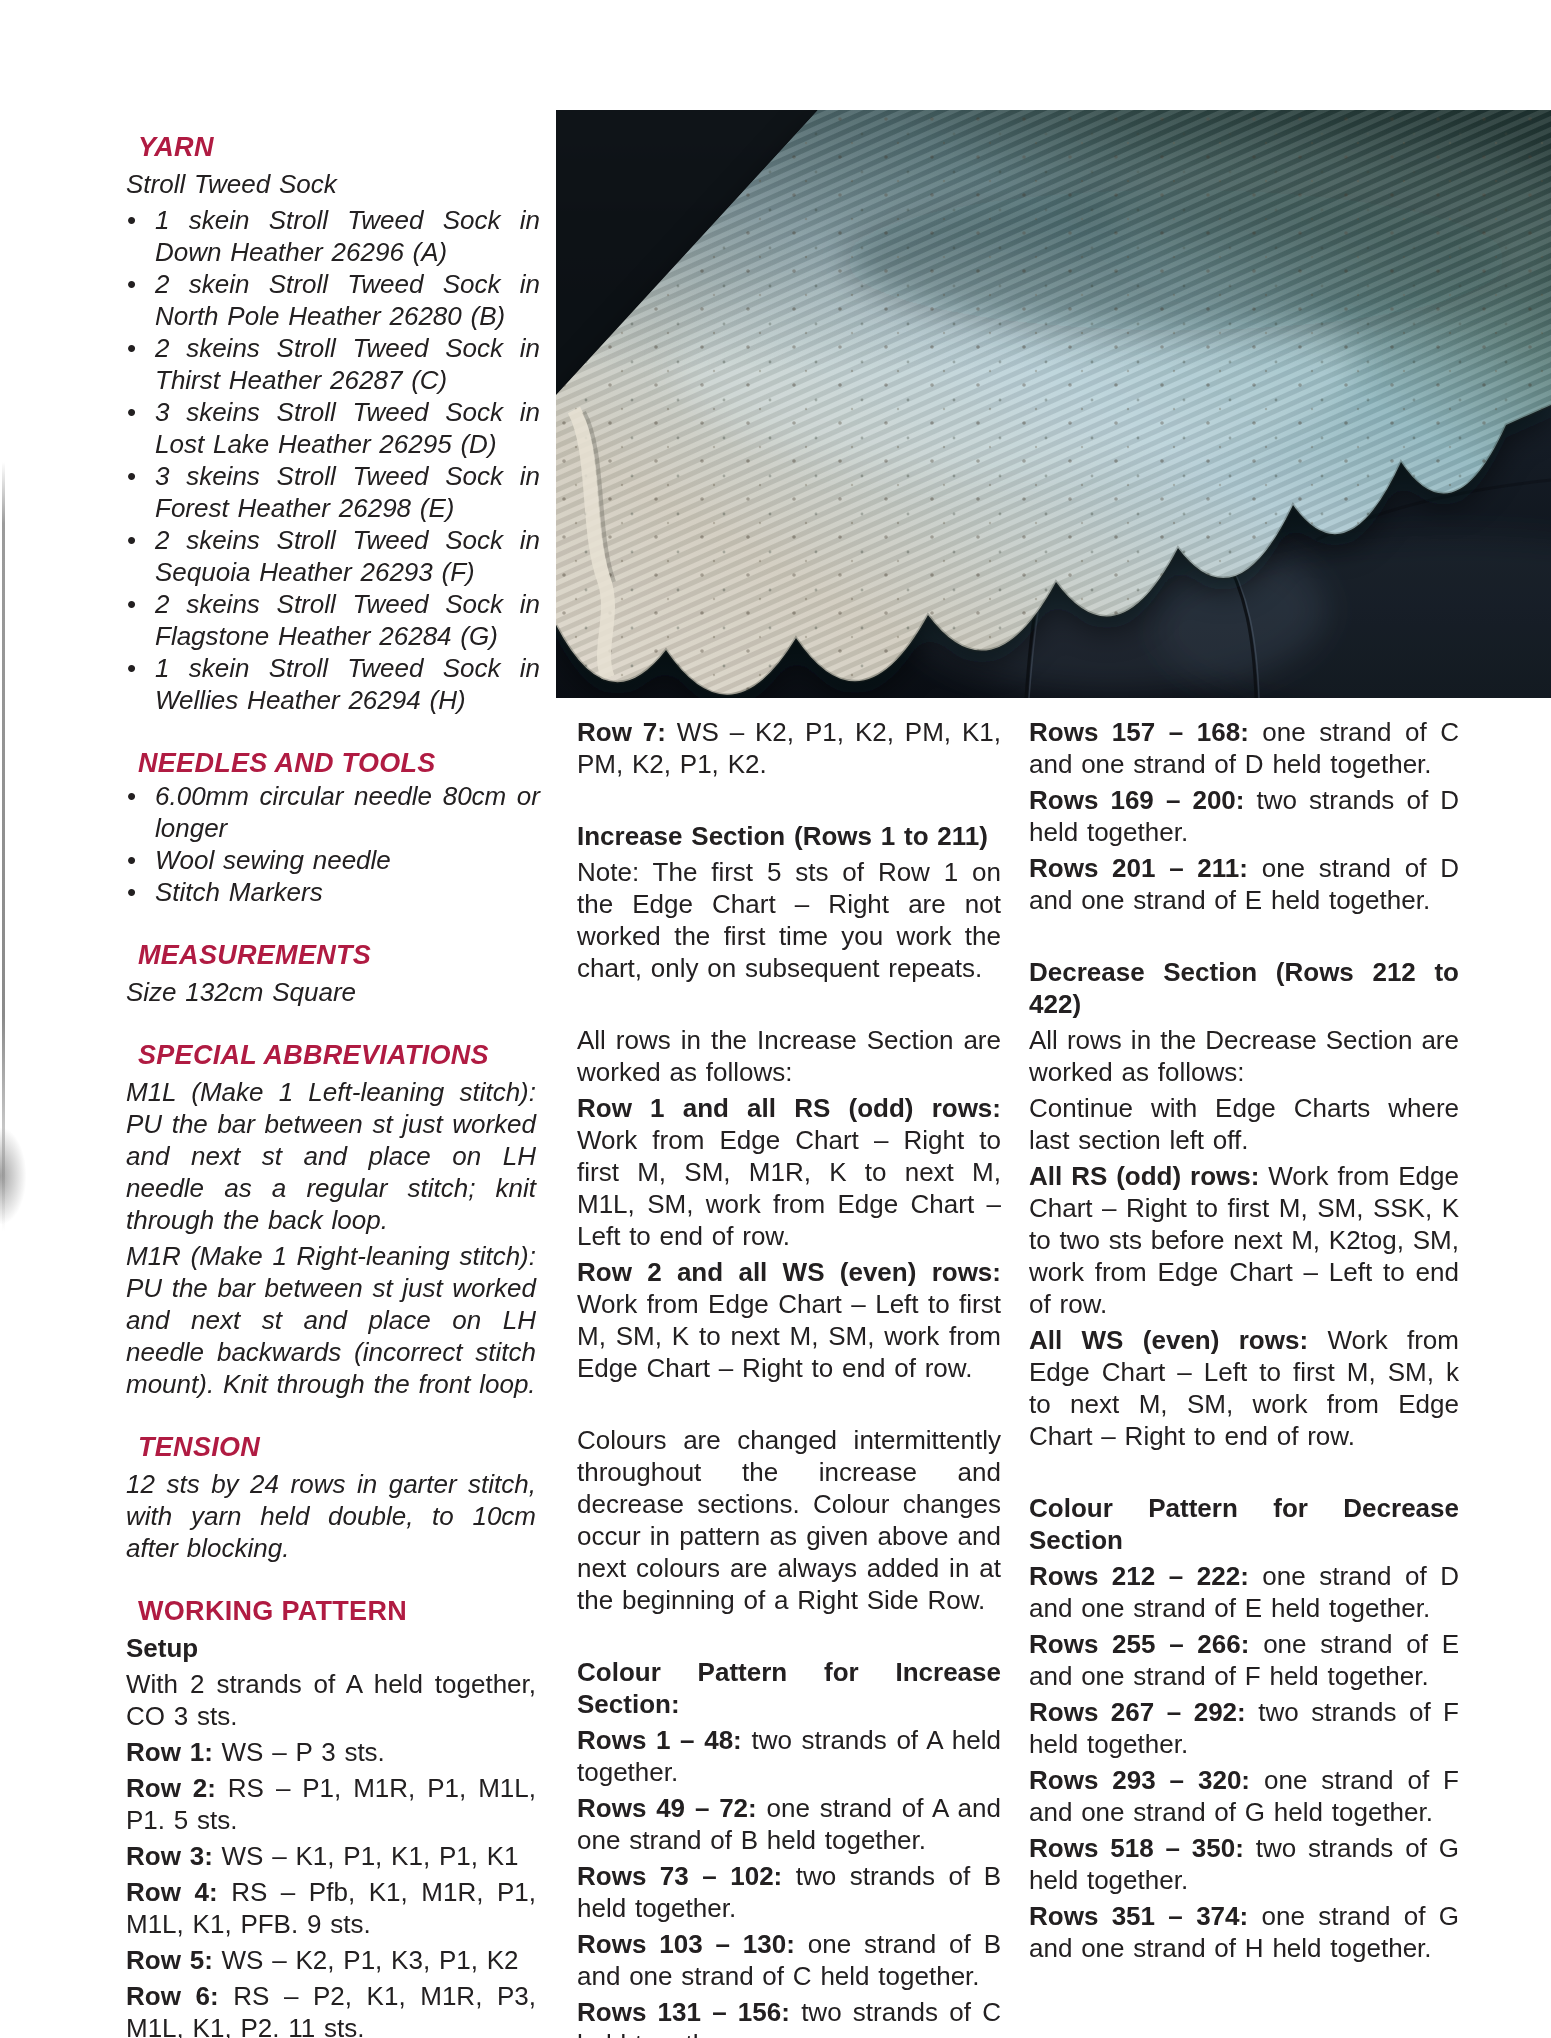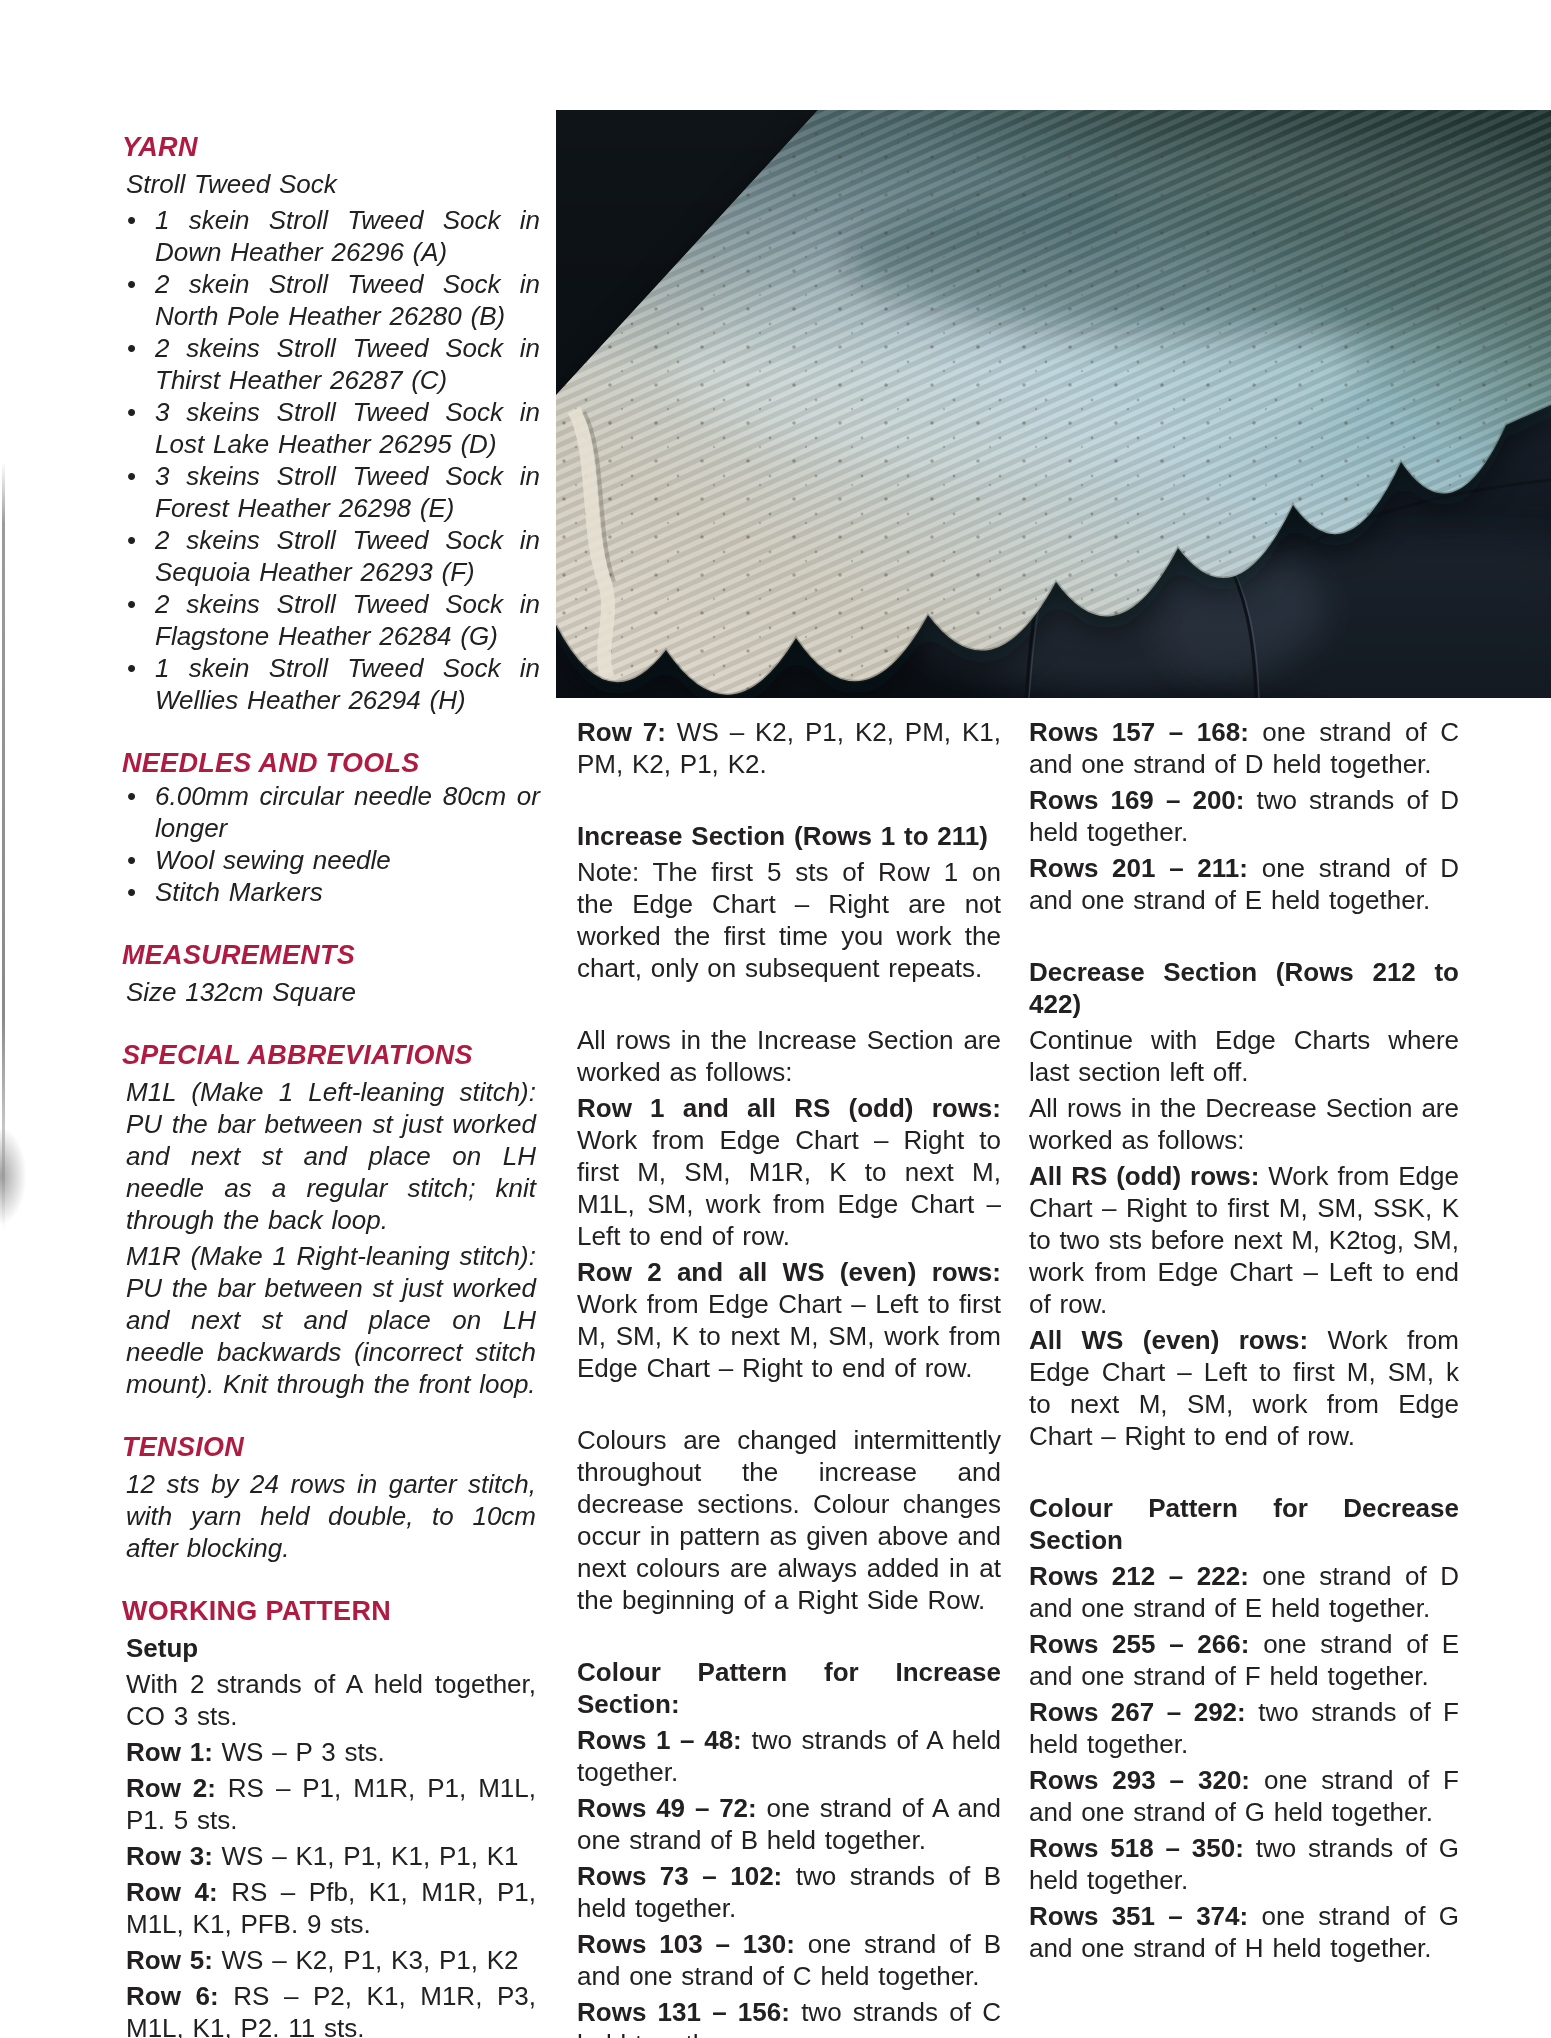--- a/index.html
+++ b/index.html
@@ -13,21 +13,21 @@
   #right-col{left:1025px;top:712px;width:438px;}
 
   .para{margin:4px;font-size:26px;line-height:32px;text-align:justify;text-align-last:left;
         word-spacing:0.06em;color:#232021;}
   .it{font-style:italic;}
   b.lead{font-weight:700;}
   .bold-line{font-weight:700;}
   .gap{height:32px;}
 
   section{display:block;}
-  .sh{margin:30px 0 0 0;font-size:27px;line-height:34px;font-weight:700;color:#b01b42;letter-spacing:0.3px;}
+  .sh{margin:30px 0 0 16px;font-size:27px;line-height:34px;font-weight:700;color:#b01b42;letter-spacing:0.3px;}
   .sh.it{font-style:italic;}
   .sh.up{font-style:normal;}
   #left-col section:first-child .sh{margin-top:0;}
 
   ul.blist{list-style:none;margin:0;padding:0;}
   ul.blist li{position:relative;padding-left:33px;font-style:italic;font-size:26px;line-height:32px;
               text-align:justify;text-align-last:left;word-spacing:0.06em;}
   ul.blist .marker{position:absolute;left:5px;top:0;font-style:normal;}
 
   #photo-frame{position:absolute;left:556px;top:110px;width:995px;height:588px;overflow:hidden;}
@@ -198,22 +198,22 @@
     <p class="para"><b class="lead">Rows 73 – 102:</b><span> two strands of B held together.</span></p>
     <p class="para"><b class="lead">Rows 103 – 130:</b><span> one strand of B and one strand of C held together.</span></p>
     <p class="para"><b class="lead">Rows 131 – 156:</b><span> two strands of C held together.</span></p>
   </div>
 <div class="col" id="right-col">
     <p class="para"><b class="lead">Rows 157 – 168:</b><span> one strand of C and one strand of D held together.</span></p>
     <p class="para"><b class="lead">Rows 169 – 200:</b><span> two strands of D held together.</span></p>
     <p class="para"><b class="lead">Rows 201 – 211:</b><span> one strand of D and one strand of E held together.</span></p>
     <div class="gap"></div>
     <p class="para"><b class="lead">Decrease Section (Rows 212 to 422)</b></p>
+    <p class="para"><span>All rows in the Decrease Section are worked as follows:</span></p>
     <p class="para"><span>Continue with Edge Charts where last section left off.</span></p>
-    <p class="para"><span>All rows in the Decrease Section are worked as follows:</span></p>
     <p class="para"><b class="lead">All RS (odd) rows:</b><span> Work from Edge Chart – Right to first M, SM, SSK, K to two sts before next M, K2tog, SM, work from Edge Chart – Left to end of row.</span></p>
     <p class="para"><b class="lead">All WS (even) rows:</b><span> Work from Edge Chart – Left to first M, SM, k to next M, SM, work from Edge Chart – Right to end of row.</span></p>
     <div class="gap"></div>
     <p class="para"><b class="lead">Colour Pattern for Decrease Section</b></p>
     <p class="para"><b class="lead">Rows 212 – 222:</b><span> one strand of D and one strand of E held together.</span></p>
     <p class="para"><b class="lead">Rows 255 – 266:</b><span> one strand of E and one strand of F held together.</span></p>
     <p class="para"><b class="lead">Rows 267 – 292:</b><span> two strands of F held together.</span></p>
     <p class="para"><b class="lead">Rows 293 – 320:</b><span> one strand of F and one strand of G held together.</span></p>
     <p class="para"><b class="lead">Rows 518 – 350:</b><span> two strands of G held together.</span></p>
     <p class="para"><b class="lead">Rows 351 – 374:</b><span> one strand of G and one strand of H held together.</span></p>

